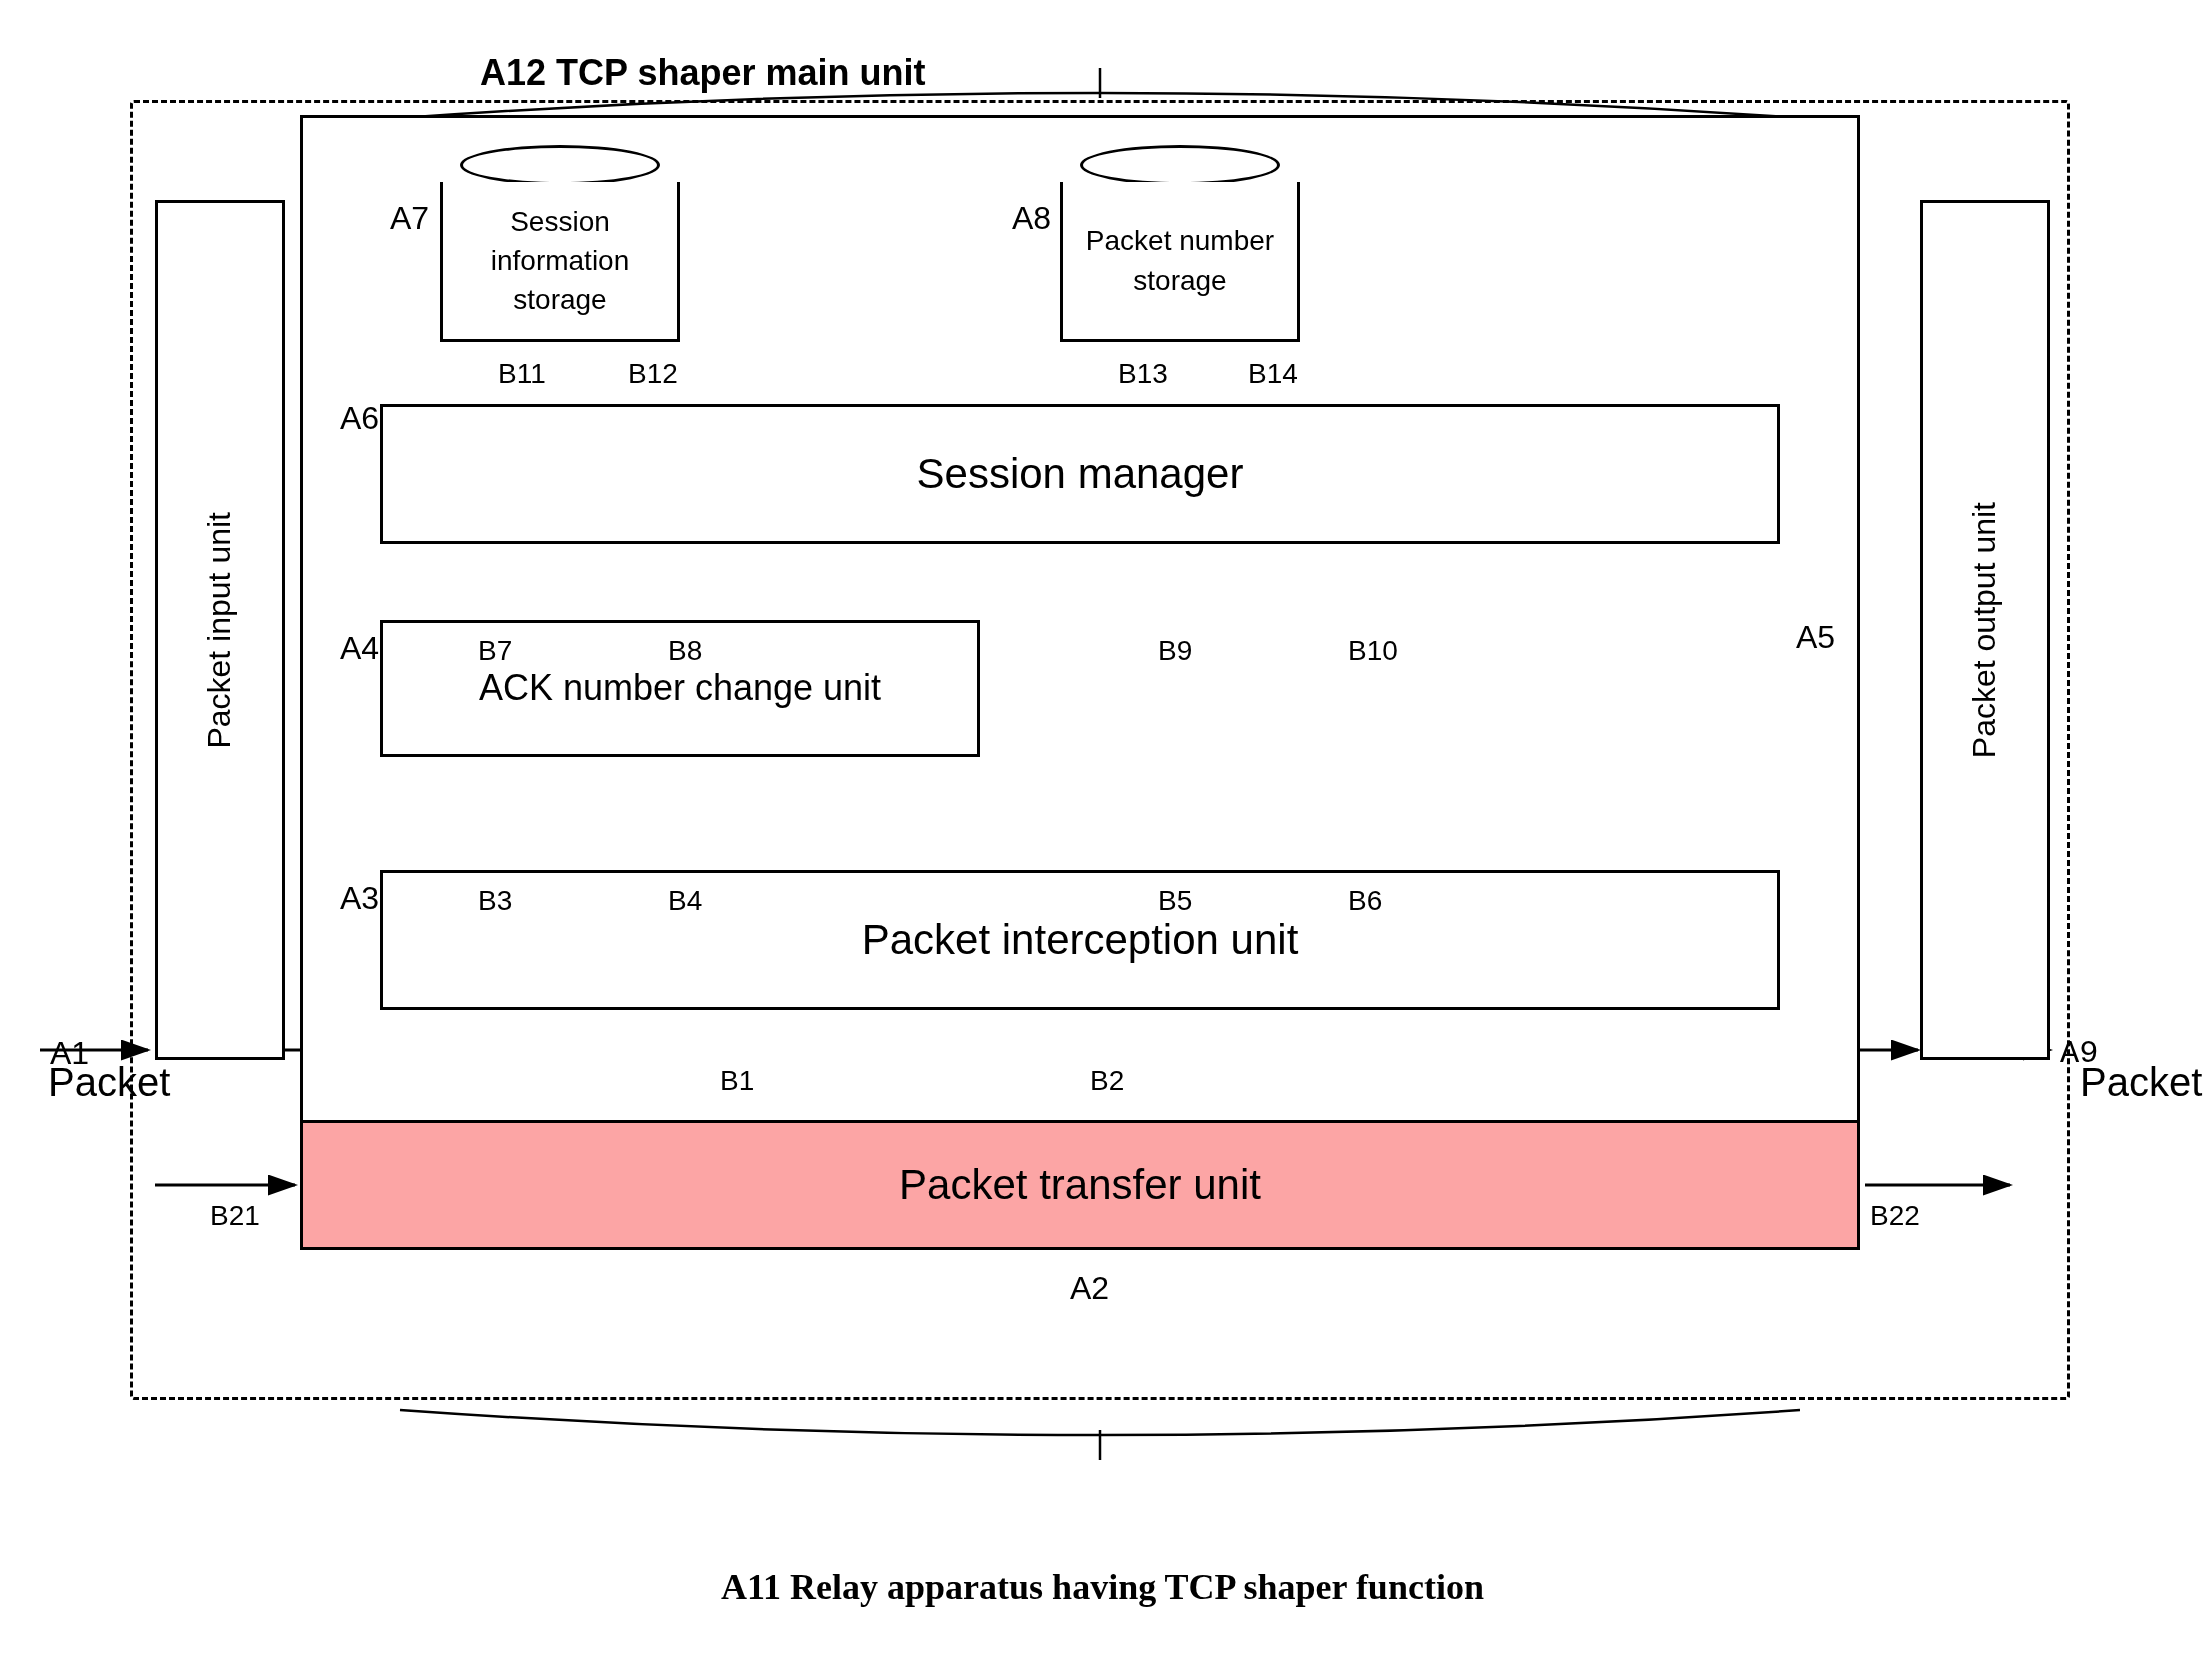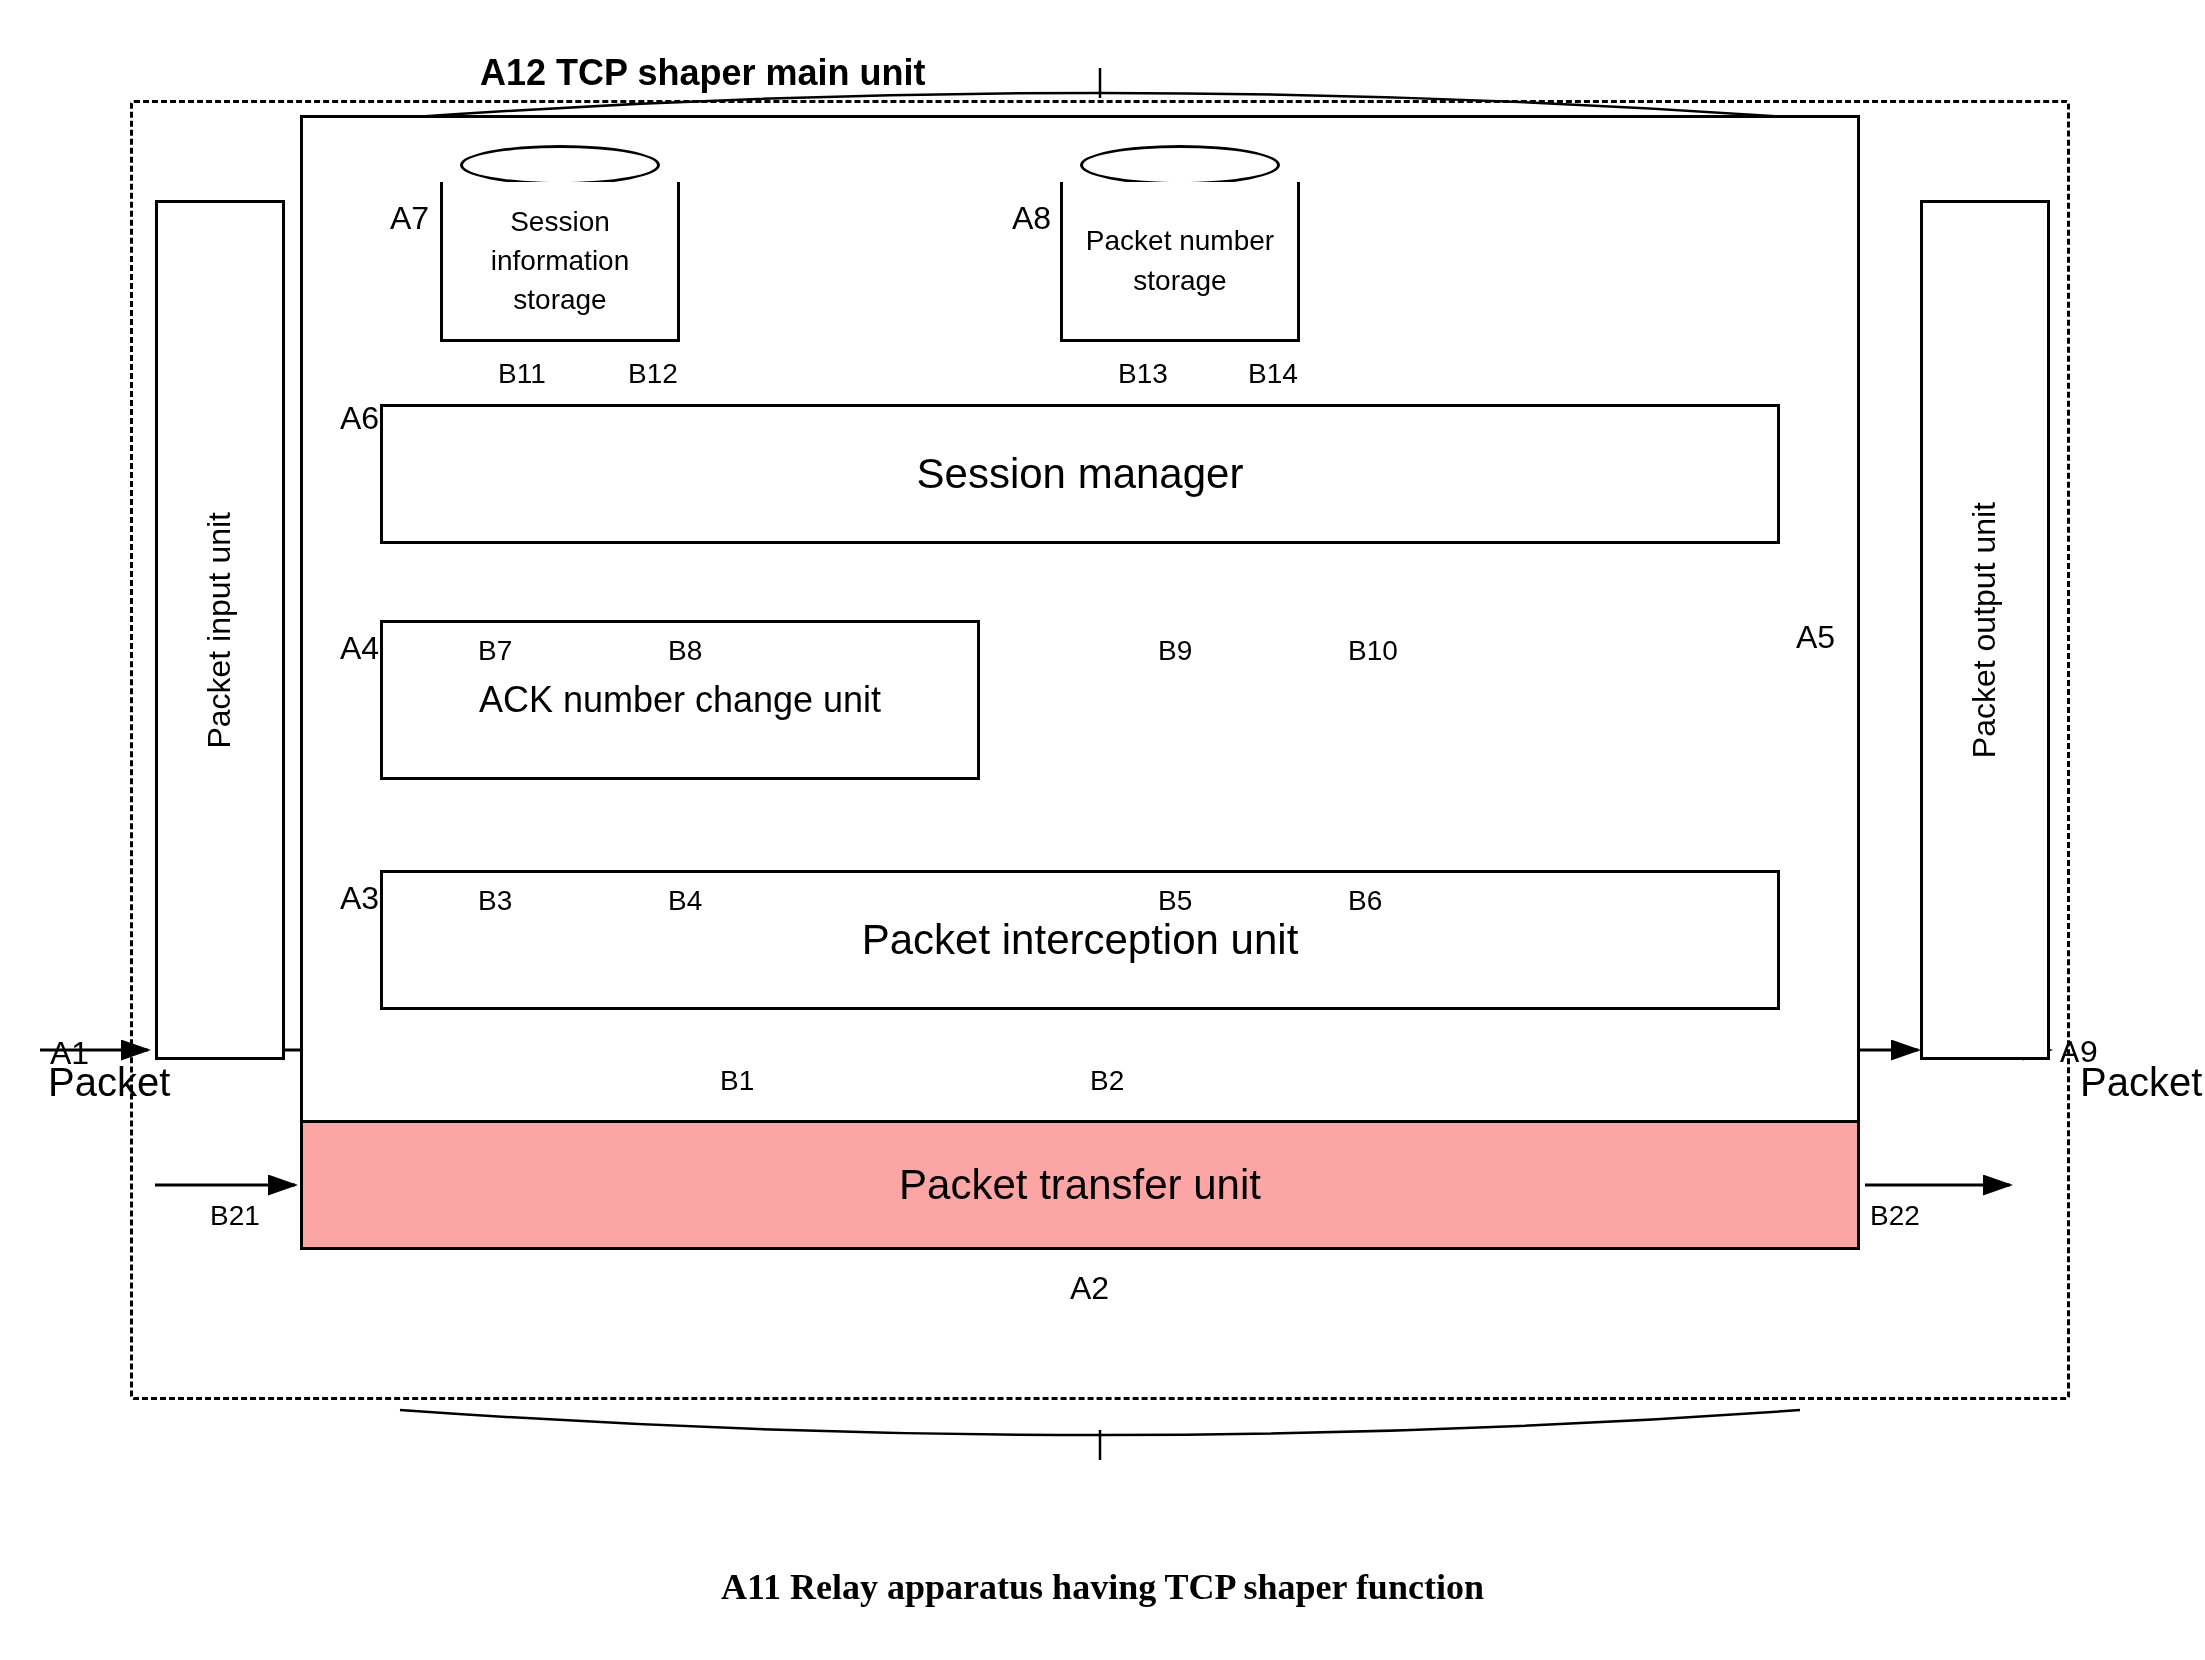--- a/index.html
+++ b/index.html
@@ -108,21 +108,21 @@
     .session-manager-box span {
       font-size: 42px;
     }
 
     
     .ack-unit-box {
       position: absolute;
       top: 620px;
       left: 380px;
       width: 600px;
-      height: 160px;
+      height: 137px;
       border: 3px solid #000;
       background: #fff;
       display: flex;
       align-items: center;
       justify-content: center;
       text-align: center;
     }
     .ack-unit-box span {
       font-size: 36px;
       line-height: 1.4;

